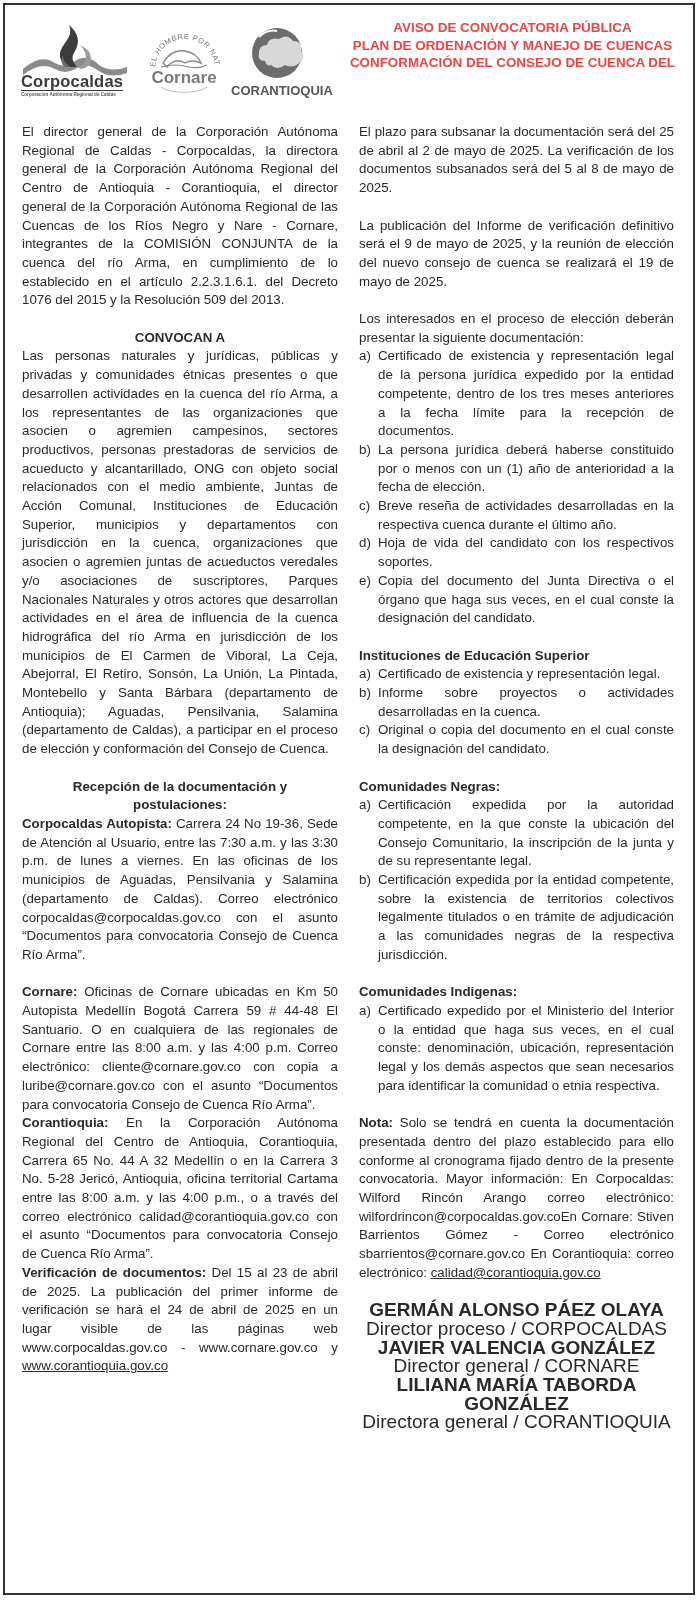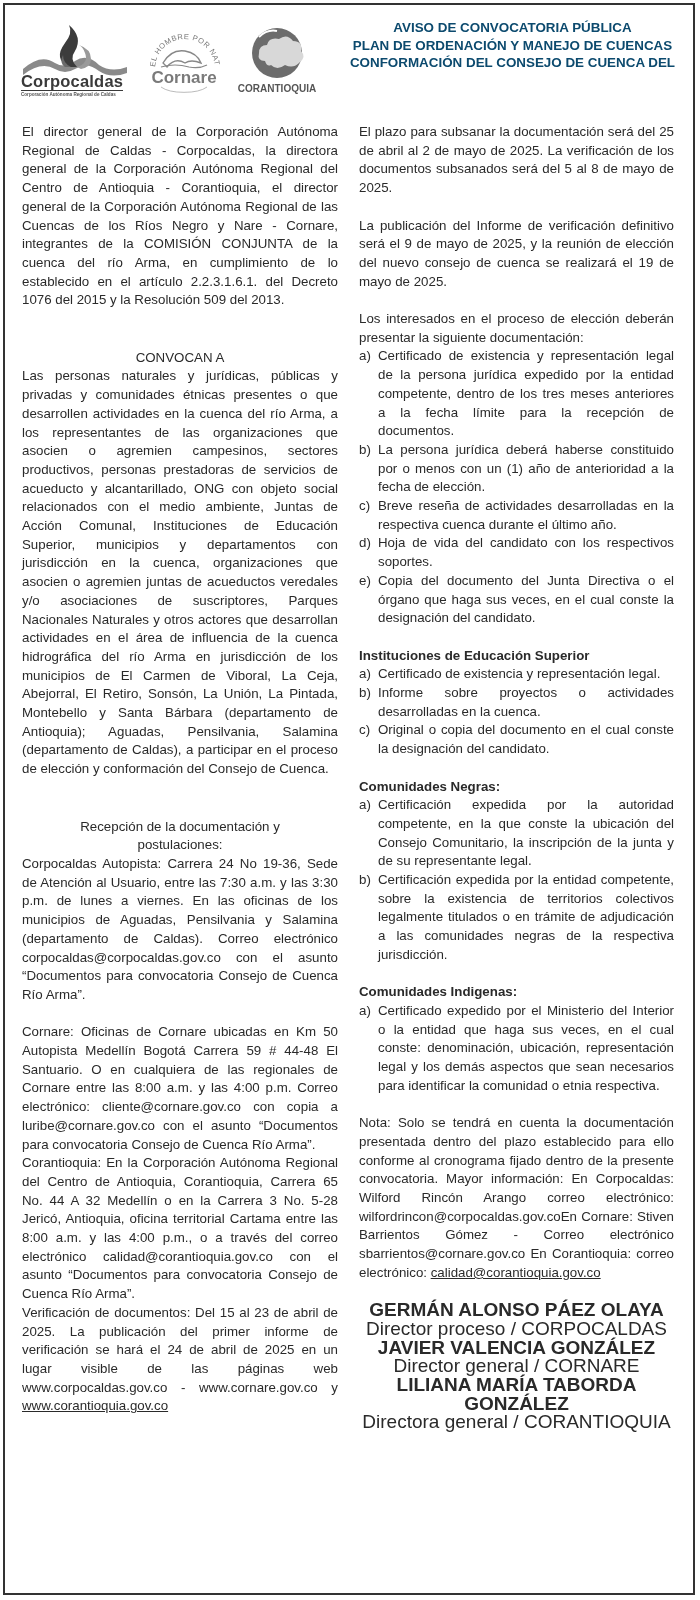--- a/index.html
+++ b/index.html
@@ -3,29 +3,29 @@
 <meta charset="utf-8">
 <style>
   html, body { margin:0; padding:0; background:#fff; }
   body { width:700px; height:1600px; overflow:hidden; font-family:"Liberation Sans", sans-serif; color:#2a2a2a; }
   .frame { position:absolute; left:3px; top:3px; width:692px; height:1592px; border:2px solid #333; box-sizing:border-box; background:#fff; }
   .header { position:absolute; left:0; top:0; width:100%; height:108px; }
   .logo { position:absolute; }
   .logo-corpo { left:14px; top:18px; width:112px; height:76px; }
   .logo-cornare { left:140px; top:18px; width:78px; height:74px; }
   .logo-coran { left:226px; top:20px; width:92px; height:74px; }
-  .title { position:absolute; left:330px; top:14px; width:355px; text-align:center; font-weight:bold; font-size:13.4px; line-height:17.5px; color:#0c4a6e; }
+  .title { position:absolute; left:330px; top:14px; width:355px; text-align:center; font-weight:bold; font-size:13.4px; line-height:17.5px; color:#ef4444; }
   .title div { white-space:nowrap; }
   .col { position:absolute; top:118px; font-size:13.3px; line-height:18.7px; text-align:justify; }
   .col-left { left:17px; width:316px; }
   .col-right { left:354px; width:315px; }
   p { margin:0; }
   .gap { height:18.7px; }
   .center { text-align:center; }
-  .b { font-weight:normal;margin-top:20px; }
+  .b { font-weight:bold; }
   .sub { font-weight:bold; }
   .list { margin:0; padding:0; list-style:none; }
   .list li { position:relative; padding-left:19px; }
   .list li .lbl { position:absolute; left:0; top:0; }
   .u { text-decoration:underline; }
   .sig { text-align:center; font-size:19px; line-height:18.7px; }
   .sig .nm { font-weight:bold; }
 </style>
 </head>
 <body>
@@ -57,21 +57,21 @@
         <path d="M16 64 A26 10 0 0 0 62 64" fill="none" stroke="#aaa" stroke-width="0.8"></path>
       </svg>
     </div>
 
     <div class="logo logo-coran">
       <svg width="92" height="56" viewBox="0 0 92 56">
         <circle cx="46" cy="28" r="25" fill="#6c6c6c"></circle>
         <path d="M34 36 Q26 36 28 28 Q28 20 36 20 Q38 12 48 14 Q56 8 62 16 Q72 16 70 26 Q76 32 68 38 Q62 44 54 40 Q46 46 40 40 Q36 42 34 36 Z" fill="#d8d8d8"></path>
         <path d="M28 12 Q36 4 46 6" fill="none" stroke="#fff" stroke-width="2"></path>
       </svg>
-      <div style="position:absolute;left:0;top:58px;width:92px;text-align:center;font-size:10px;font-weight:bold;color:#555;">CORANTIOQUIA</div>
+      <div style="position:absolute;left:0;top:58px;width:92px;text-align:center;font-size:13px;font-weight:bold;color:#555;">CORANTIOQUIA</div>
     </div>
 
     <div class="title">
       <div>AVISO DE CONVOCATORIA PÚBLICA</div>
       <div>PLAN DE ORDENACIÓN Y MANEJO DE CUENCAS</div>
       <div>CONFORMACIÓN DEL CONSEJO DE CUENCA DEL</div>
     </div>
   </div>
 
   <div class="col col-left">

